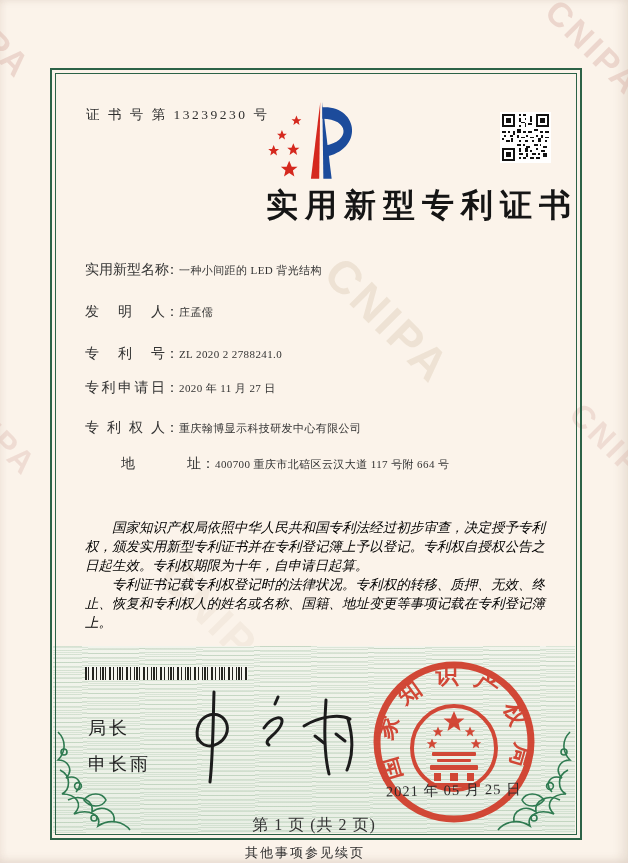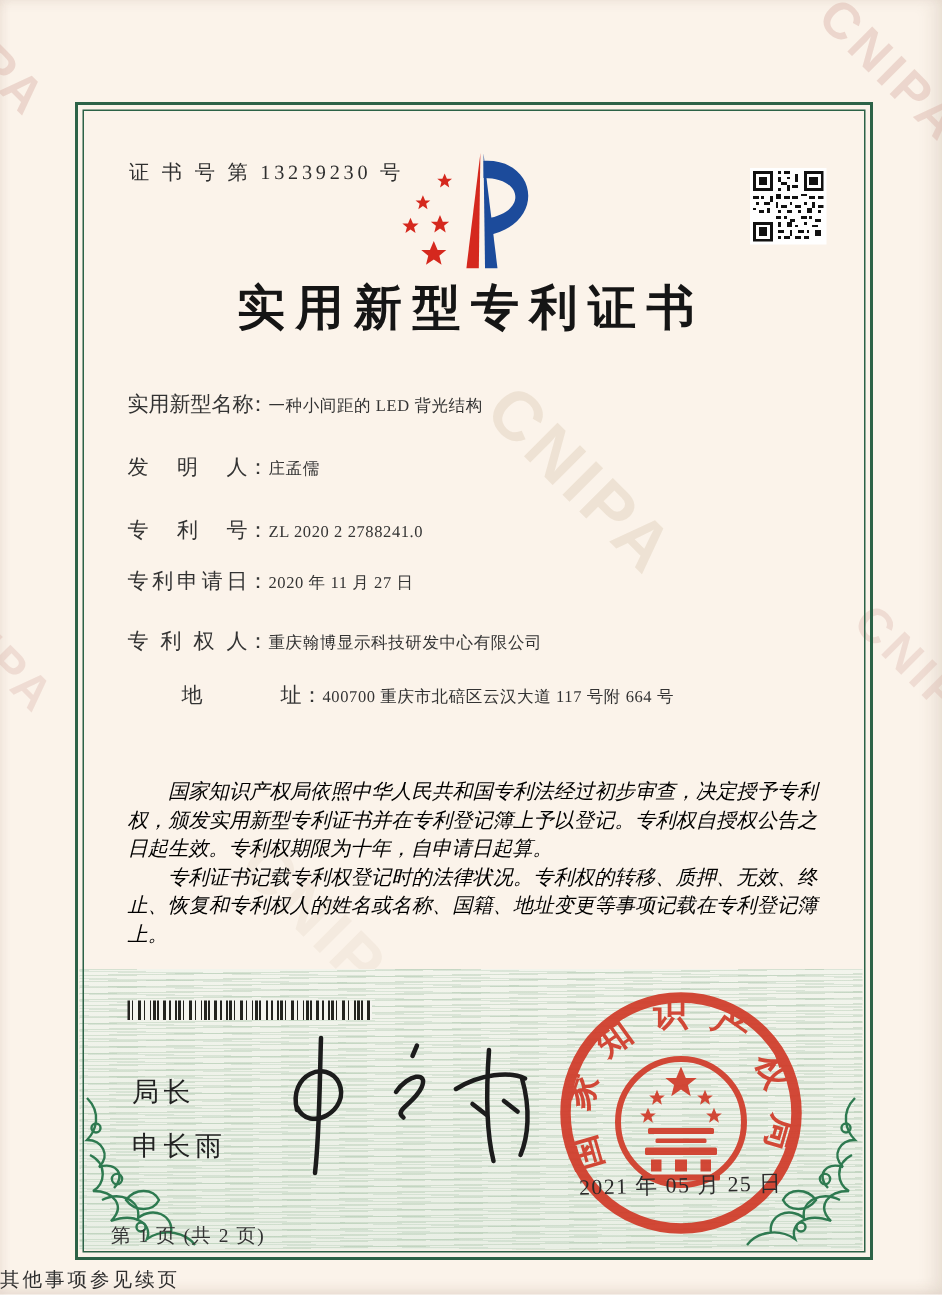--- a/index.html
+++ b/index.html
@@ -31,42 +31,42 @@
     position:absolute;left:53px;top:646px;width:522px;height:187px;
     background:
       repeating-linear-gradient(179deg, rgba(160,190,160,.35) 0 1px, rgba(255,255,255,0) 1px 4px),
       repeating-linear-gradient(181deg, rgba(150,185,155,.25) 0 1px, rgba(255,255,255,0) 1px 5px),
       linear-gradient(180deg,#f2f4ec,#e9efe5);
   }
   .cert-no{position:absolute;left:86px;top:106px;font-size:13.5px;letter-spacing:2.5px;color:#2f2f2f;}
   .logo{position:absolute;left:258px;top:98px;}
   .qr{position:absolute;left:500px;top:112px;width:47px;height:47px;background:#fff;padding:2px;}
   .title{
-    position:absolute;left:50px;top:184px;width:528px;text-align:center;
+    position:absolute;left:50px;top:184px;width:528px;text-align:right;
     font-size:32px;font-weight:bold;letter-spacing:7px;color:#151515;
   }
   .frow{position:absolute;left:85px;font-size:14px;color:#333;white-space:nowrap;}
   .flabel{display:inline-block;width:80px;text-align:justify;text-align-last:justify;-moz-text-align-last:justify;vertical-align:bottom;}
   .fval{font-size:11px;letter-spacing:.4px;}
   .grant2{position:absolute;left:308px;top:0;}
   .paras{position:absolute;left:85px;top:518px;width:460px;font-size:13.5px;line-height:19px;
          text-align:justify;color:#000000;font-style:italic;font-family:Liberation Serif, serif;}
   .paras p{margin:0;text-indent:2em;}
   .barcode{
     position:absolute;left:85px;top:667px;width:163px;height:13px;
     background:
       repeating-linear-gradient(90deg,#23231f 0 2px,#f4f4ef 2px 3px,#23231f 3px 4px,#f4f4ef 4px 7px,#23231f 7px 9px,#f4f4ef 9px 11px,#23231f 11px 12px,#f4f4ef 12px 15px,#23231f 15px 16px,#f4f4ef 16px 17px);
   }
   .director{position:absolute;left:88px;top:716px;font-size:18px;color:#222;letter-spacing:3px;}
   .director div{margin-bottom:12px;}
   .sign{position:absolute;left:168px;top:680px;}
   .seal{position:absolute;left:368px;top:656px;opacity:.92;}
   .seal-date{position:absolute;left:386px;top:781px;font-size:14.5px;color:#2b2b2b;letter-spacing:1px;transform:rotate(-1.2deg);white-space:nowrap;}
-  .page-info{position:absolute;left:50px;top:815px;width:528px;text-align:left;font-size:13px;color:#333;letter-spacing:1px;padding-left:24px;}
-  .cont-note{position:absolute;left:0;top:844px;width:610px;font-size:13px;color:#2e2e2e;letter-spacing:2px;}
+  .page-info{position:absolute;left:50px;top:815px;width:528px;text-align:center;font-size:16px;color:#333;letter-spacing:1px;}
+  .cont-note{position:absolute;left:0;top:844px;width:610px;text-align:center;font-size:13px;color:#2e2e2e;letter-spacing:2px;}
   .flourish{position:absolute;}
 </style>
 </head>
 <body>
 
 <div class="page">
 
   <div class="wm wm-corner" style="left:-45px;top:-25px;">CNIPA</div>
   <div class="wm wm-corner" style="left:565px;top:-8px;">CNIPA</div>
   <div class="wm wm-side" style="left:-35px;top:378px;">CNIPA</div>

